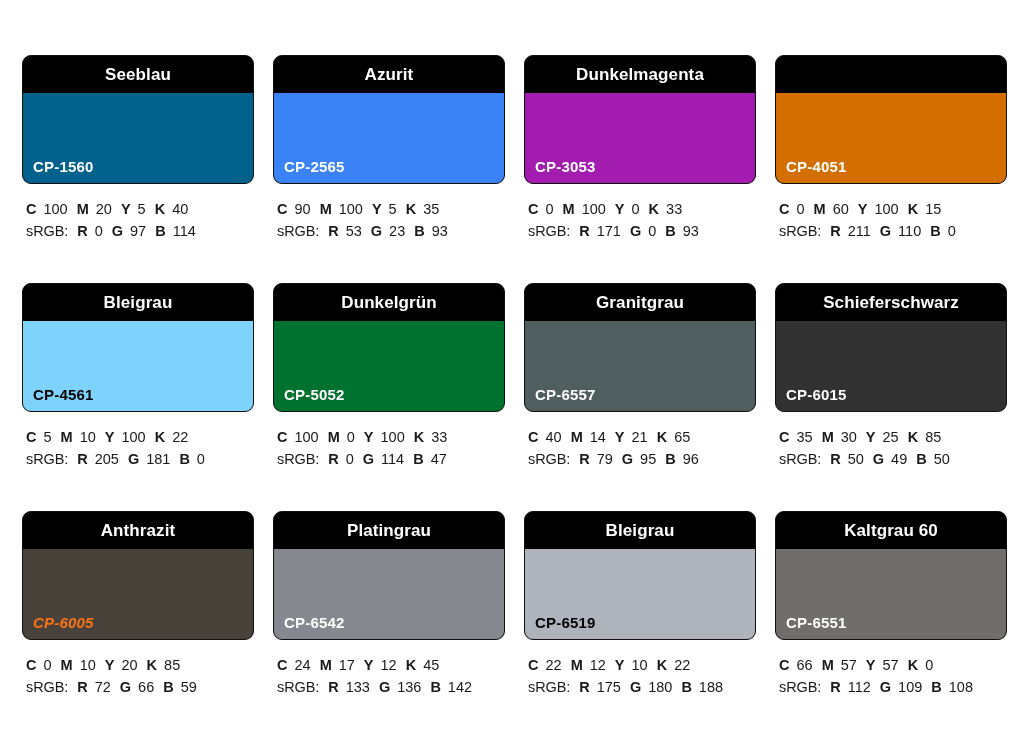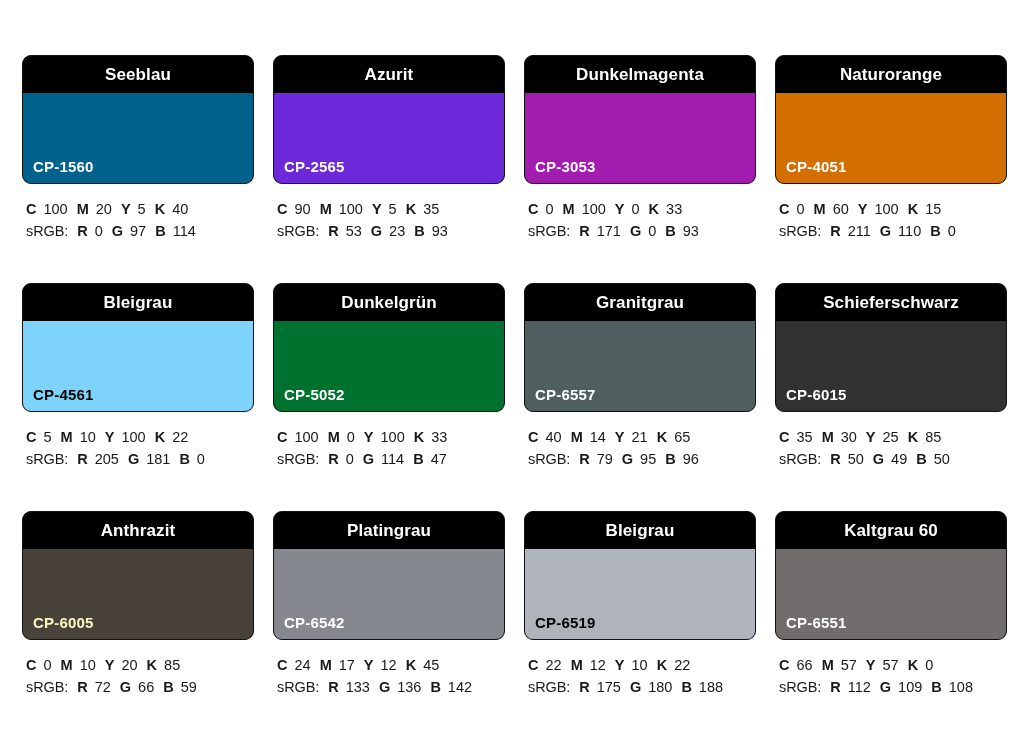--- a/index.html
+++ b/index.html
@@ -121,21 +121,21 @@
         <div class="values">
           <div class="vline"><span class="k">C</span><span class="sp"></span><span class="v">100</span><span class="sp-wide"></span><span class="k">M</span><span class="sp"></span><span class="v">20</span><span class="sp-wide"></span><span class="k">Y</span><span class="sp"></span><span class="v">5</span><span class="sp-wide"></span><span class="k">K</span><span class="sp"></span><span class="v">40</span><span class="sp-wide"></span></div>
           <div class="vline"><span class="lbl">sRGB:</span><span class="sp-wide"></span><span class="k">R</span><span class="sp"></span><span class="v">0</span><span class="sp-wide"></span><span class="k">G</span><span class="sp"></span><span class="v">97</span><span class="sp-wide"></span><span class="k">B</span><span class="sp"></span><span class="v">114</span><span class="sp-wide"></span></div>
         </div>
       </div>
       <div class="swatch">
         <div class="card">
           <div class="card-header">
             <span class="card-name">Azurit</span>
           </div>
-          <div class="card-body" style="background: #6d28d9;">
+          <div class="card-body" style="background: #3b82f6;">
             <span class="card-code" style="color: rgb(255, 255, 255);">CP-2565</span>
           </div>
         </div>
         <div class="values">
           <div class="vline"><span class="k">C</span><span class="sp"></span><span class="v">90</span><span class="sp-wide"></span><span class="k">M</span><span class="sp"></span><span class="v">100</span><span class="sp-wide"></span><span class="k">Y</span><span class="sp"></span><span class="v">5</span><span class="sp-wide"></span><span class="k">K</span><span class="sp"></span><span class="v">35</span><span class="sp-wide"></span></div>
           <div class="vline"><span class="lbl">sRGB:</span><span class="sp-wide"></span><span class="k">R</span><span class="sp"></span><span class="v">53</span><span class="sp-wide"></span><span class="k">G</span><span class="sp"></span><span class="v">23</span><span class="sp-wide"></span><span class="k">B</span><span class="sp"></span><span class="v">93</span><span class="sp-wide"></span></div>
         </div>
       </div>
       <div class="swatch">
         <div class="card">
@@ -146,23 +146,20 @@
             <span class="card-code" style="color: rgb(255, 255, 255);">CP-3053</span>
           </div>
         </div>
         <div class="values">
           <div class="vline"><span class="k">C</span><span class="sp"></span><span class="v">0</span><span class="sp-wide"></span><span class="k">M</span><span class="sp"></span><span class="v">100</span><span class="sp-wide"></span><span class="k">Y</span><span class="sp"></span><span class="v">0</span><span class="sp-wide"></span><span class="k">K</span><span class="sp"></span><span class="v">33</span><span class="sp-wide"></span></div>
           <div class="vline"><span class="lbl">sRGB:</span><span class="sp-wide"></span><span class="k">R</span><span class="sp"></span><span class="v">171</span><span class="sp-wide"></span><span class="k">G</span><span class="sp"></span><span class="v">0</span><span class="sp-wide"></span><span class="k">B</span><span class="sp"></span><span class="v">93</span><span class="sp-wide"></span></div>
         </div>
       </div>
       <div class="swatch">
         <div class="card">
-          <div class="card-header">
-            <span class="card-name">Naturorange</span>
-          </div>
           <div class="card-body" style="background: rgb(211, 110, 0);">
             <span class="card-code" style="color: rgb(255, 255, 255);">CP-4051</span>
           </div>
         </div>
         <div class="values">
           <div class="vline"><span class="k">C</span><span class="sp"></span><span class="v">0</span><span class="sp-wide"></span><span class="k">M</span><span class="sp"></span><span class="v">60</span><span class="sp-wide"></span><span class="k">Y</span><span class="sp"></span><span class="v">100</span><span class="sp-wide"></span><span class="k">K</span><span class="sp"></span><span class="v">15</span><span class="sp-wide"></span></div>
           <div class="vline"><span class="lbl">sRGB:</span><span class="sp-wide"></span><span class="k">R</span><span class="sp"></span><span class="v">211</span><span class="sp-wide"></span><span class="k">G</span><span class="sp"></span><span class="v">110</span><span class="sp-wide"></span><span class="k">B</span><span class="sp"></span><span class="v">0</span><span class="sp-wide"></span></div>
         </div>
       </div>
       <div class="swatch">
@@ -220,21 +217,21 @@
           <div class="vline"><span class="k">C</span><span class="sp"></span><span class="v">35</span><span class="sp-wide"></span><span class="k">M</span><span class="sp"></span><span class="v">30</span><span class="sp-wide"></span><span class="k">Y</span><span class="sp"></span><span class="v">25</span><span class="sp-wide"></span><span class="k">K</span><span class="sp"></span><span class="v">85</span><span class="sp-wide"></span></div>
           <div class="vline"><span class="lbl">sRGB:</span><span class="sp-wide"></span><span class="k">R</span><span class="sp"></span><span class="v">50</span><span class="sp-wide"></span><span class="k">G</span><span class="sp"></span><span class="v">49</span><span class="sp-wide"></span><span class="k">B</span><span class="sp"></span><span class="v">50</span><span class="sp-wide"></span></div>
         </div>
       </div>
       <div class="swatch">
         <div class="card">
           <div class="card-header">
             <span class="card-name">Anthrazit</span>
           </div>
           <div class="card-body" style="background: rgb(72, 66, 59);">
-            <span class="card-code" style="color: #fef9c3;">CP-6005</span>
+            <span class="card-code" style="color: #f97316; font-style: italic;">CP-6005</span>
           </div>
         </div>
         <div class="values">
           <div class="vline"><span class="k">C</span><span class="sp"></span><span class="v">0</span><span class="sp-wide"></span><span class="k">M</span><span class="sp"></span><span class="v">10</span><span class="sp-wide"></span><span class="k">Y</span><span class="sp"></span><span class="v">20</span><span class="sp-wide"></span><span class="k">K</span><span class="sp"></span><span class="v">85</span><span class="sp-wide"></span></div>
           <div class="vline"><span class="lbl">sRGB:</span><span class="sp-wide"></span><span class="k">R</span><span class="sp"></span><span class="v">72</span><span class="sp-wide"></span><span class="k">G</span><span class="sp"></span><span class="v">66</span><span class="sp-wide"></span><span class="k">B</span><span class="sp"></span><span class="v">59</span><span class="sp-wide"></span></div>
         </div>
       </div>
       <div class="swatch">
         <div class="card">
           <div class="card-header">

